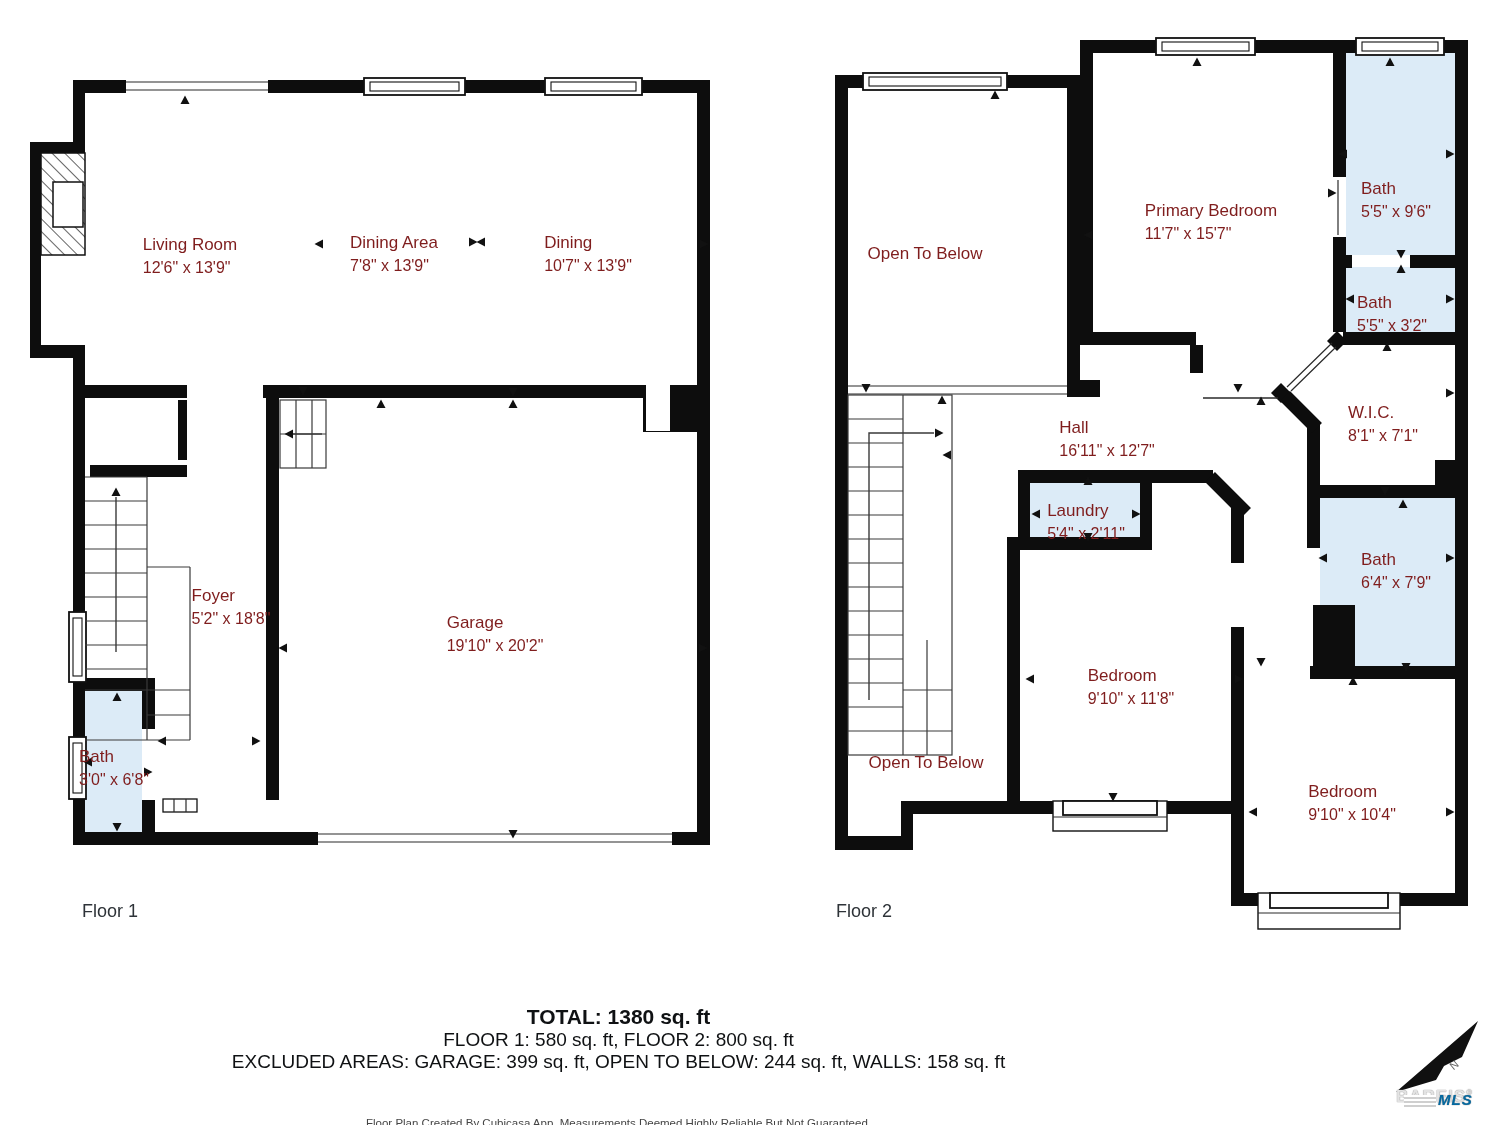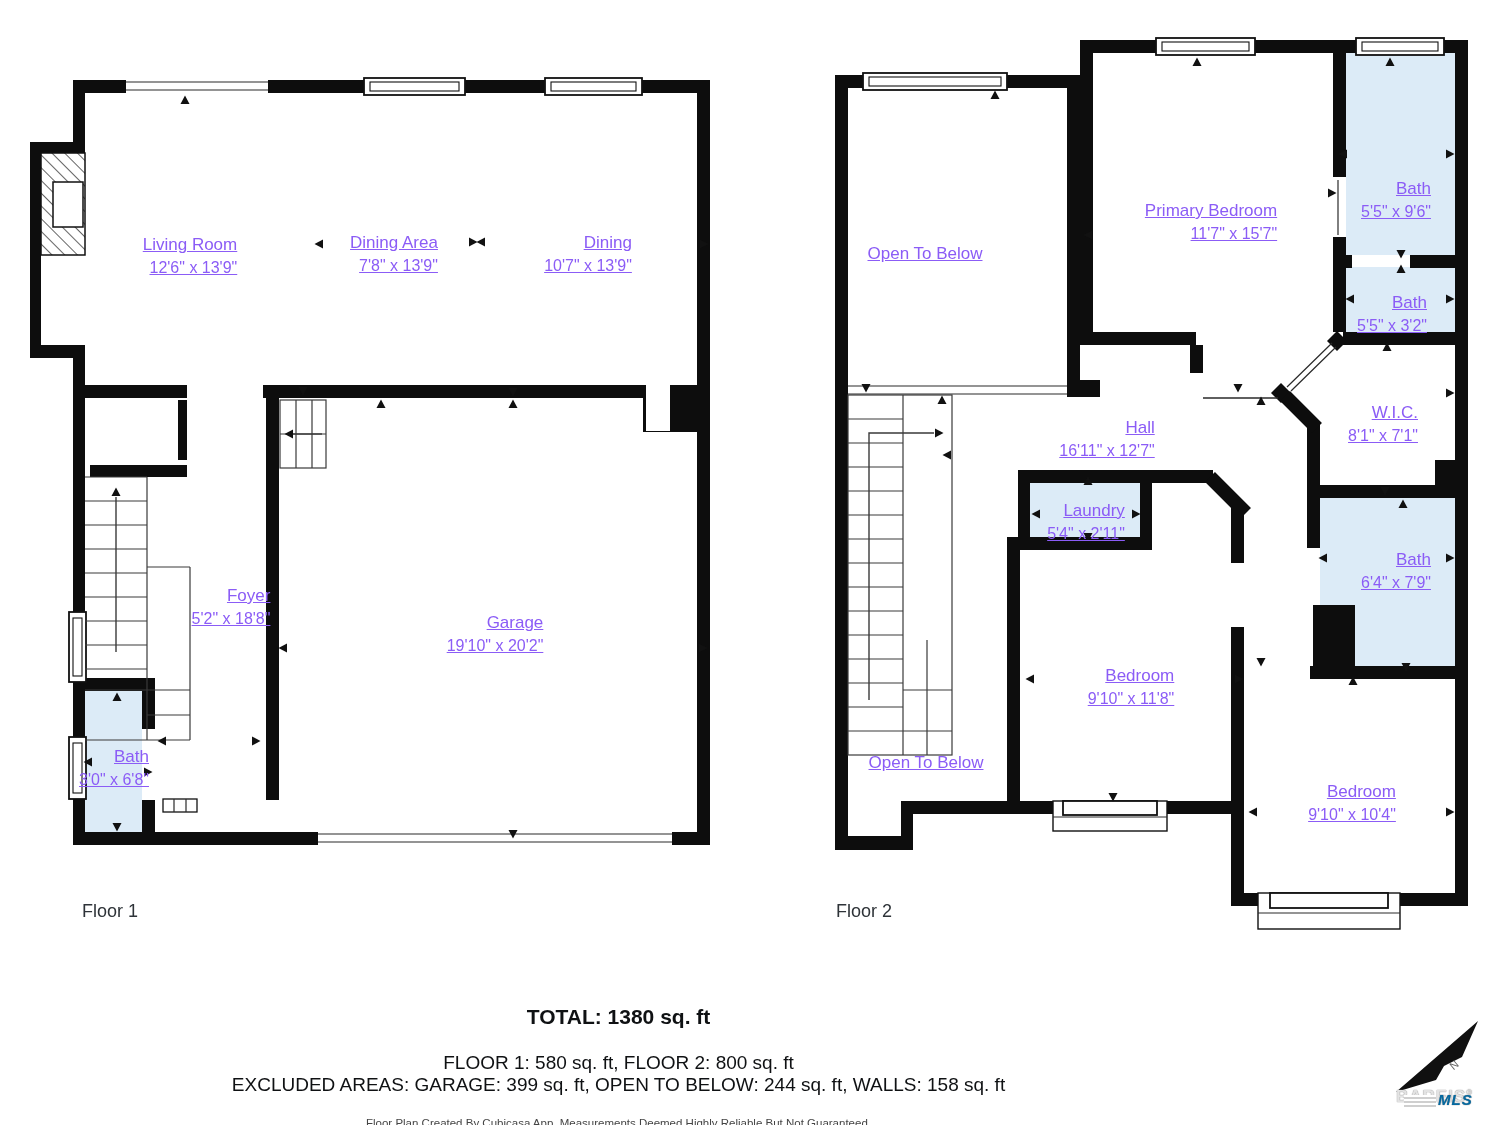--- a/index.html
+++ b/index.html
@@ -1,25 +1,25 @@
 <!DOCTYPE html>
 <html><head>
 <meta charset="utf-8">
 <style>
   html,body{margin:0;padding:0;background:#ffffff;}
   #stage{position:relative;width:1500px;height:1125px;background:#fff;overflow:hidden;
          font-family:"Liberation Sans",sans-serif;}
   #plan-svg{position:absolute;left:0;top:0;}
-  .room-label{position:absolute;transform:translateX(-50%);text-align:right;
-    color:#8b5cf6;font-size:17px;line-height:23px;white-space:nowrap;z-index:5;text-decoration:underline;}
+  .room-label{position:absolute;transform:translateX(-50%);text-align:left;
+    color:#7f1d1d;font-size:17px;line-height:23px;white-space:nowrap;z-index:5;}
   .room-label .dims{font-size:16px;}
   .floor-label{position:absolute;font-size:18px;color:#2e3338;z-index:5;}
   .summary{position:absolute;left:0;width:1237px;text-align:center;color:#0f1113;z-index:5;}
   .summary.total{font-weight:bold;font-size:21px;}
-  .summary.line{font-size:19px;margin-top:23px;}
+  .summary.line{font-size:19px;}
   .summary.small{font-size:11.5px;color:#454545;margin-top:31px;}
   #logo{position:absolute;right:10px;bottom:6px;width:100px;height:100px;z-index:6;}
   #logo .txt1{position:absolute;left:6px;top:56px;font-size:17px;font-weight:bold;
     color:#e3e3e3;text-shadow:0 0 1px #9a9a9a, 0 0 1px #9a9a9a;letter-spacing:1px;margin-top:12px;}
   #logo .txt1 sup{font-size:8px;}
   #logo .txt2{position:absolute;left:48px;top:72px;font-size:15px;font-weight:bold;font-style:italic;
     color:#0369a1;text-shadow:0 0 1px #9a9a9a, 0 0 1px #9a9a9a;letter-spacing:1px;}
   #logo .bars{position:absolute;left:14px;top:76px;width:32px;height:12px;
     background:repeating-linear-gradient(#fff 0 2px,#cfcfcf 2px 4px);}
   #logo .n{position:absolute;left:60px;top:40px;font-size:11px;color:#666;transform:rotate(-40deg);}

